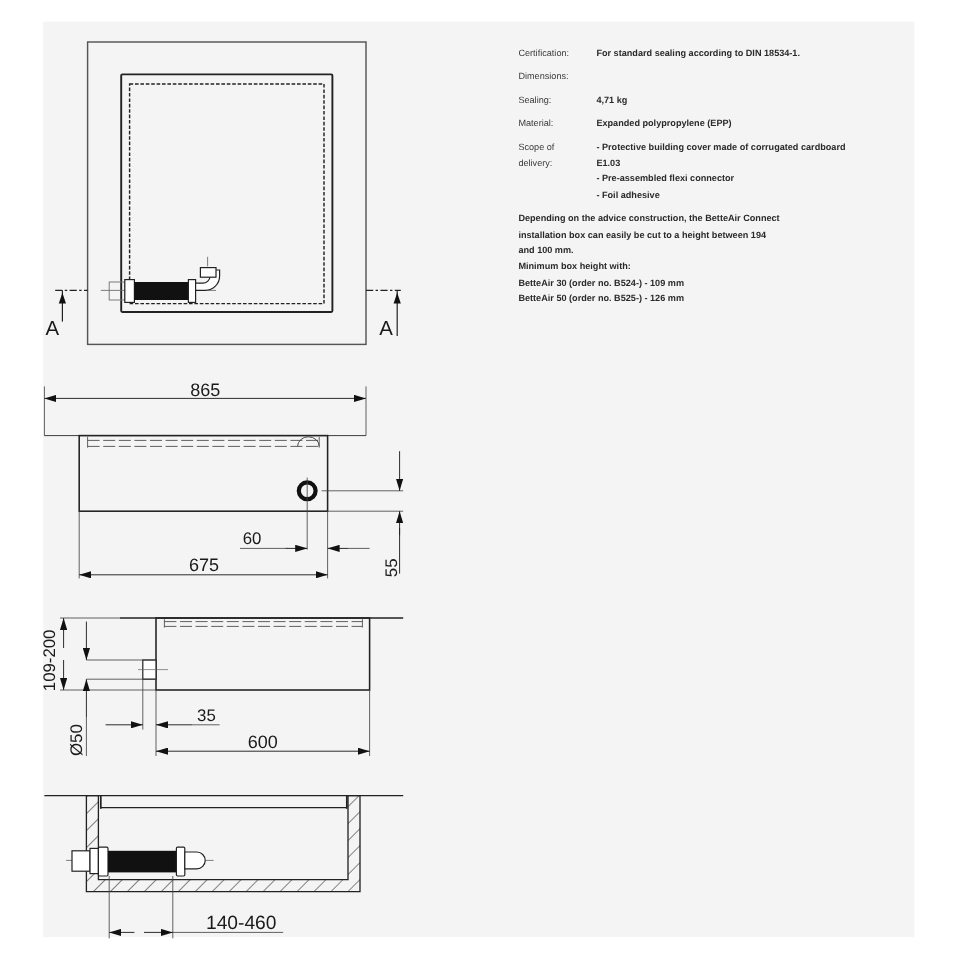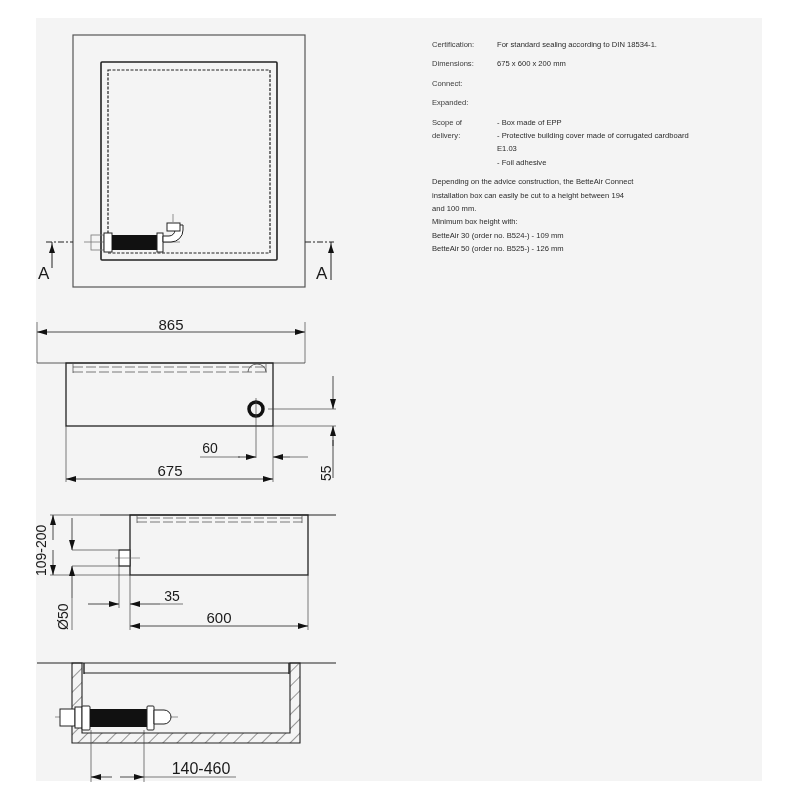--- a/index.html
+++ b/index.html
@@ -17,21 +17,21 @@
     .drawings text {
       font-family: "Liberation Sans", "DejaVu Sans", sans-serif;
       fill: #1a1a1a;
     }
     .specs {
       position: absolute; left: 404px; top: 38px; width: 340px;
       font-size: 7.6px; line-height: 13.4px; color: #2a2a2a; margin-left: 28px;
     }
     .spec-row { display: flex; margin-bottom: 6px; }
     .spec-label { width: 65px; flex: none; color: #3a3a3a; }
-    .spec-value { flex: 1; font-weight: 400; color: #2a2a2a; }
+    .spec-value { flex: 1; font-weight: 700; color: #2a2a2a; }
     .spec-value div { white-space: nowrap; }
   </style>
 </head>
 <body>
 
 <div class="panel"></div>
 
 <svg class="drawings" width="800" height="800" viewBox="0 0 800 800" xmlns="http://www.w3.org/2000/svg">
   <defs>
     <marker id="arr" viewBox="0 0 10 6" refX="10" refY="3" markerWidth="10" markerHeight="6" orient="auto-start-reverse" markerUnits="userSpaceOnUse">
@@ -172,37 +172,38 @@
   </g>
 </svg>
 
 <div class="specs">
   <div class="spec-row">
     <div class="spec-label">Certification:</div>
     <div class="spec-value">For standard sealing according to DIN 18534-1.</div>
   </div>
   <div class="spec-row">
     <div class="spec-label">Dimensions:</div>
-    <div class="spec-value">675 x 600 x 200 mm</div>
-  </div>
-  <div class="spec-row">
-    <div class="spec-label">Connect:</div>
-  </div>
-  <div class="spec-row">
-    <div class="spec-label">Expanded:</div>
+  </div>
+  <div class="spec-row">
+    <div class="spec-label">Sealing:</div>
+    <div class="spec-value">4,71 kg</div>
+  </div>
+  <div class="spec-row">
+    <div class="spec-label">Material:</div>
+    <div class="spec-value">Expanded polypropylene (EPP)</div>
   </div>
   <div class="spec-row">
     <div class="spec-label">
       <div>Scope of</div>
       <div>delivery:</div>
     </div>
     <div class="spec-value">
-      <div>- Box made of EPP</div>
       <div>- Protective building cover made of corrugated cardboard</div>
       <div>E1.03</div>
+      <div>- Pre-assembled flexi connector</div>
       <div>- Foil adhesive</div>
     </div>
   </div>
   <div class="spec-row">
     <div class="spec-value">
       <div>Depending on the advice construction, the BetteAir Connect</div>
       <div>installation box can easily be cut to a height between 194</div>
       <div>and 100 mm.</div>
       <div>Minimum box height with:</div>
       <div>BetteAir 30 (order no. B524-) - 109 mm</div>

